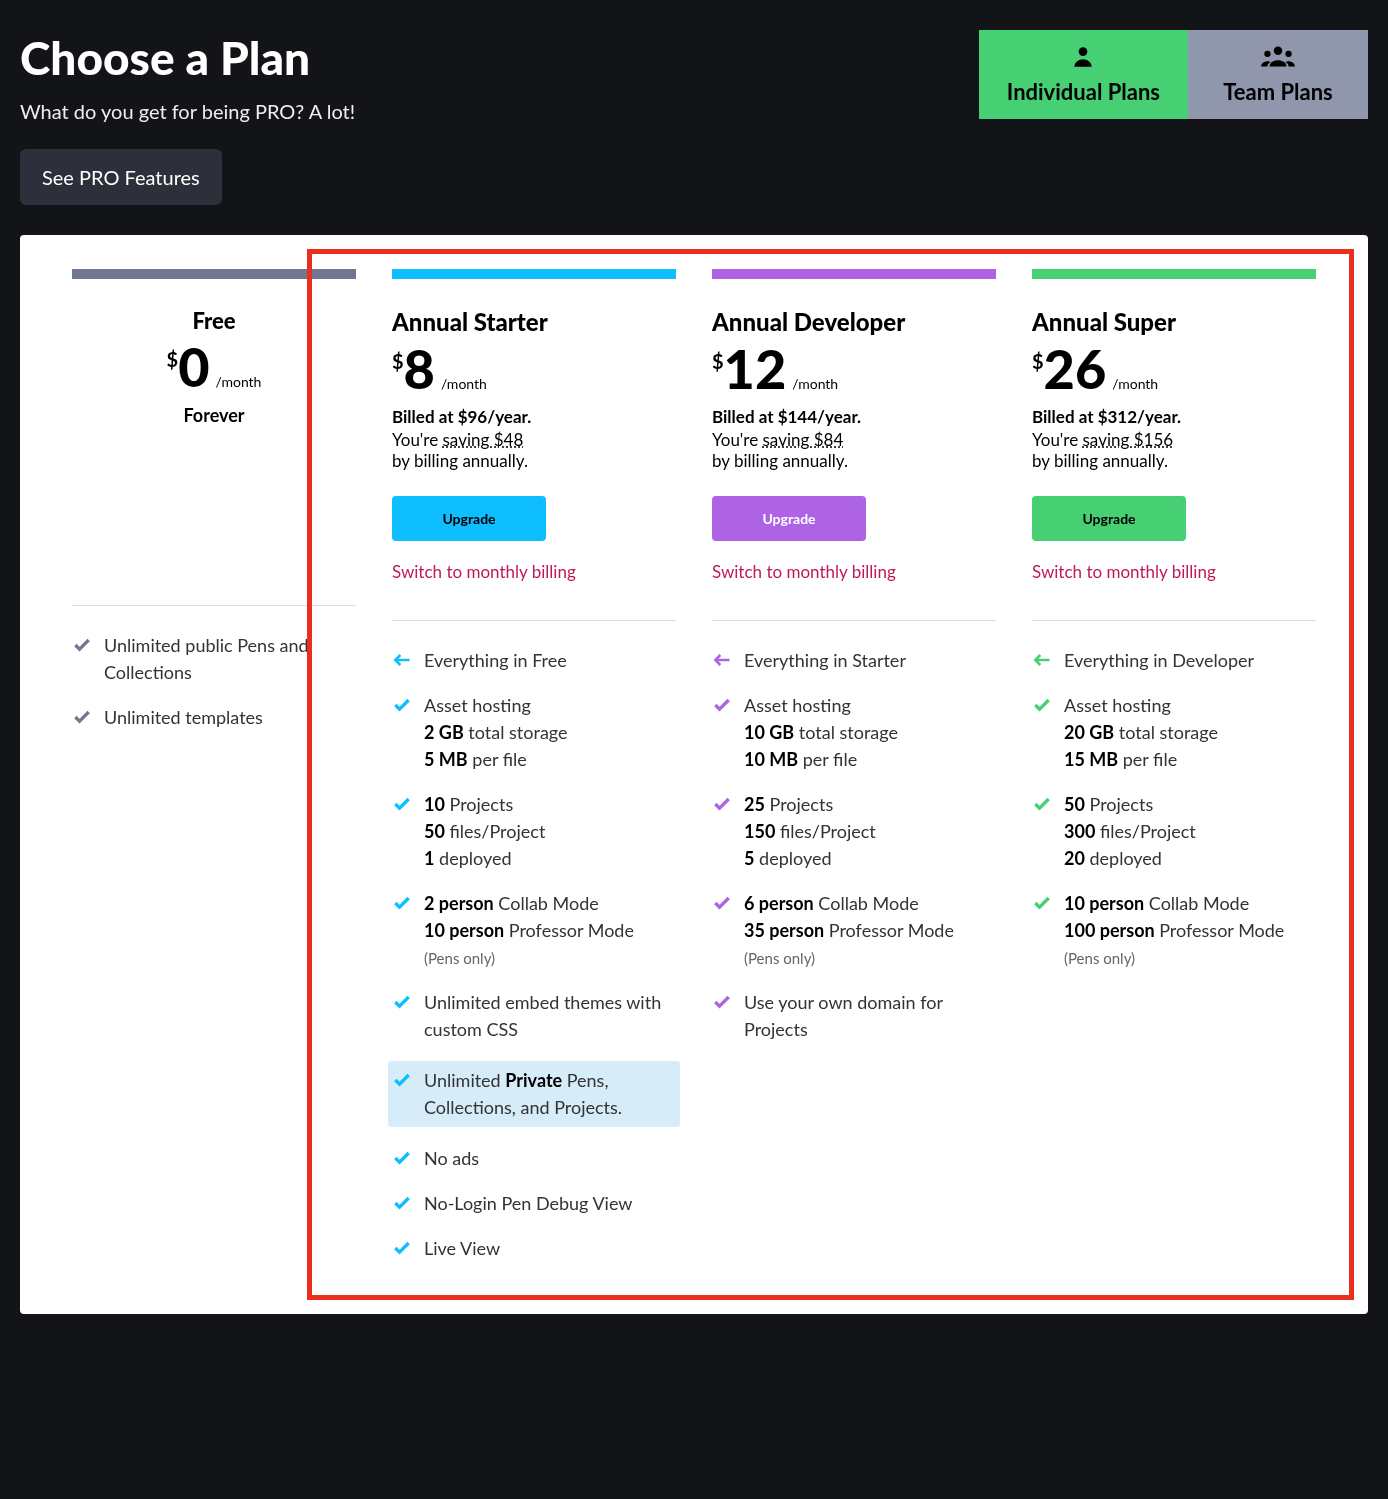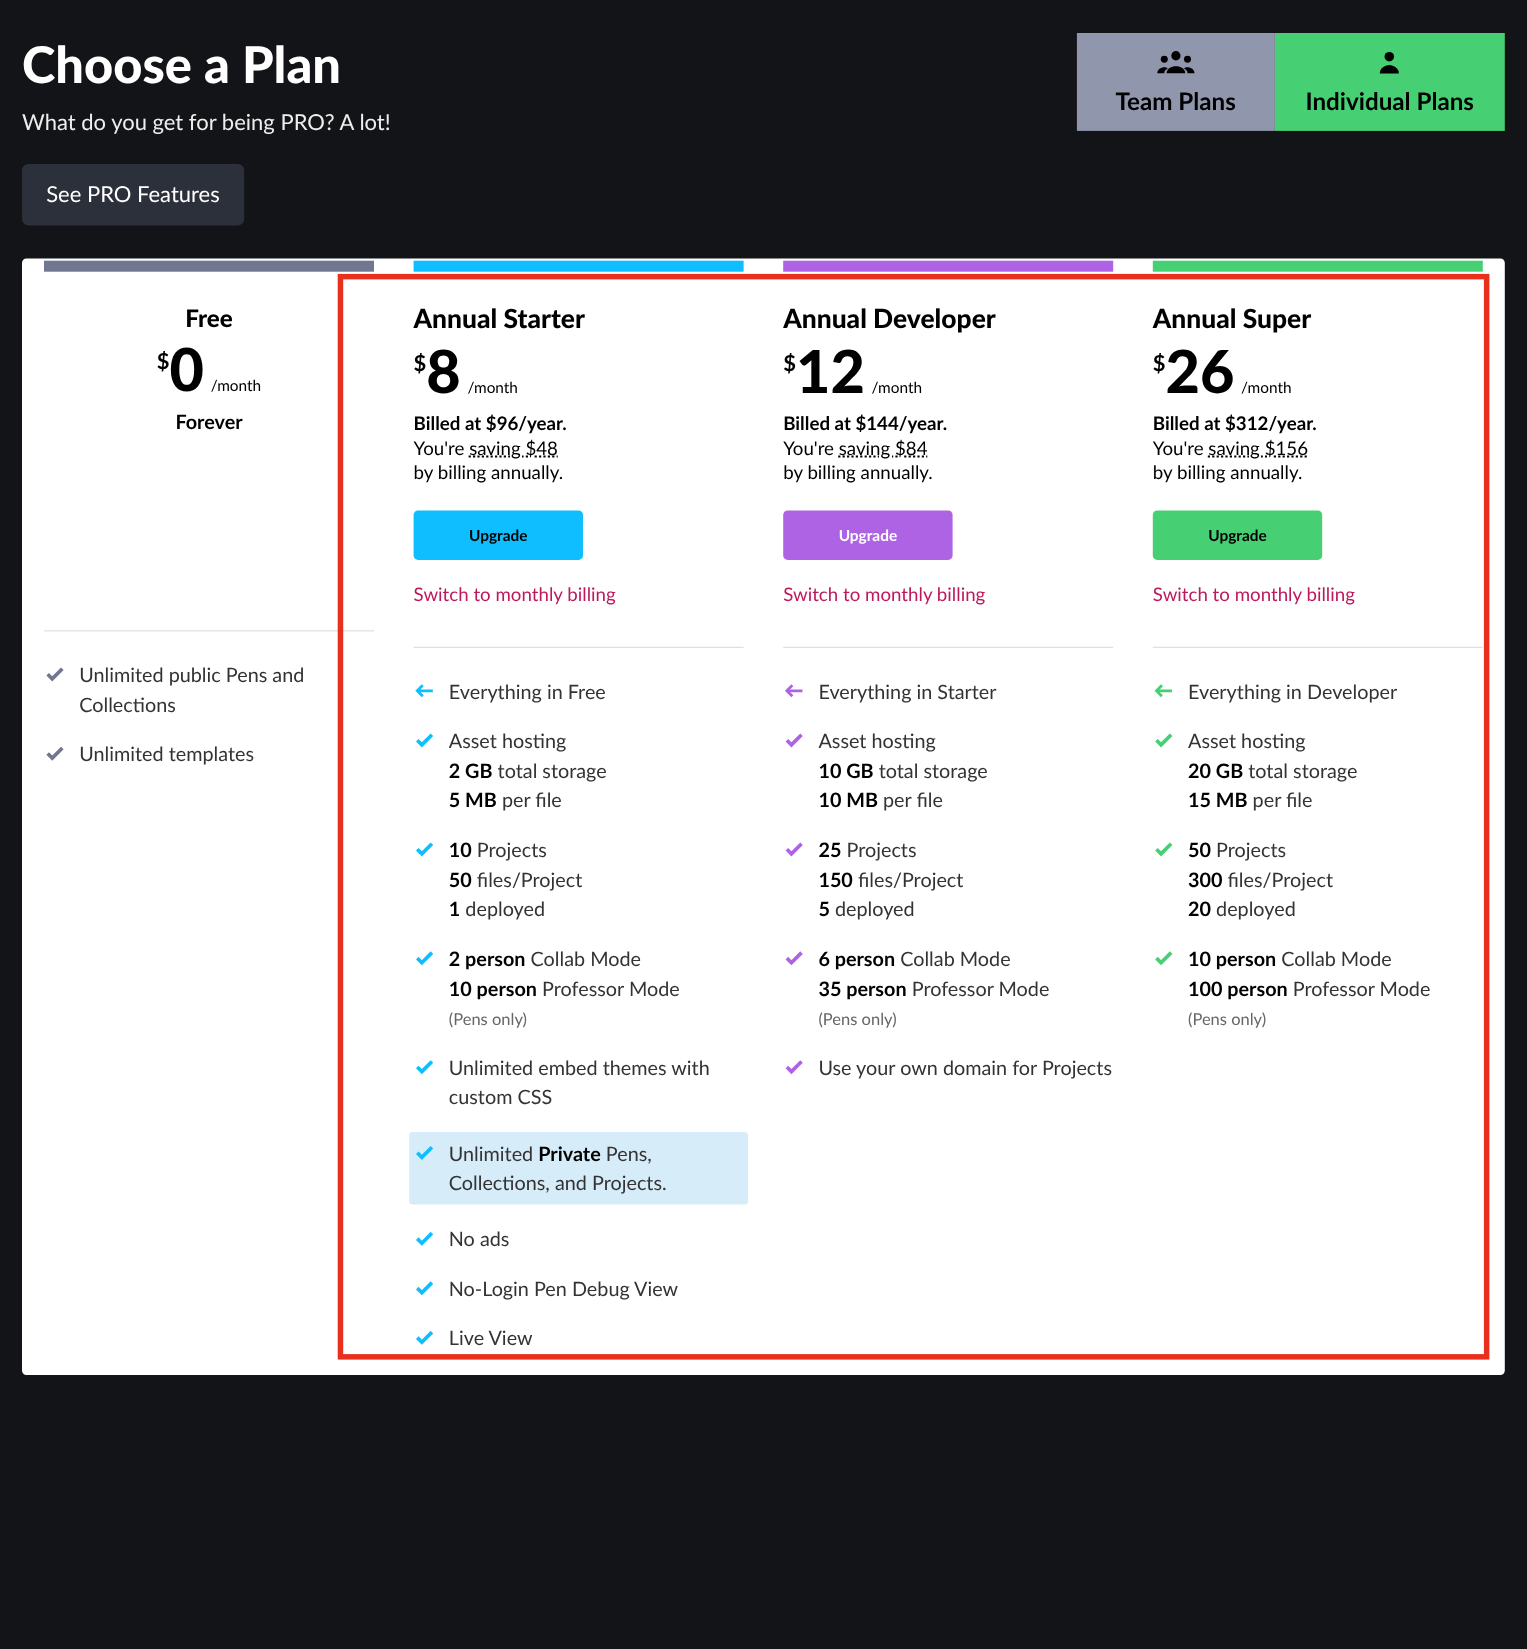--- a/index.html
+++ b/index.html
@@ -7,21 +7,21 @@
 .page { width: 1388px; margin: 0 auto; padding: 20px; }
 .header { display: flex; justify-content: space-between; align-items: flex-start; padding: 10px 0 30px; gap: 24px; }
 .header-left h1 { font-size: 46px; font-weight: 900; margin-bottom: 14px; }
 .header-left p { font-size: 20px; margin-bottom: 26px; color: #eee; }
 .see-pro-btn { background: #2c303a; color: #fff; border: none; padding: 16px 22px; font-size: 20px; border-radius: 6px; cursor: pointer; font-family: inherit; }
 .plan-tabs { display: flex; }
 .plan-tab { display: flex; flex-direction: column; align-items: center; justify-content: center; padding: 14px 28px; cursor: pointer; font-size: 22px; font-weight: 700; min-width: 180px; }
 .plan-tab.active { background: #47cf73; color: #000; }
 .plan-tab.inactive { background: #9097ad; color: #000; }
 .tab-icon { margin-bottom: 8px; }
-.pricing-container { background: #fff; color: #000; border-radius: 4px; padding: 2px; position: relative; }
+.pricing-container { background: #fff; color: #000; border-radius: 4px; padding: 34px; position: relative; }
 .red-box { position: absolute; top: 14px; left: 287px; right: 14px; bottom: 14px; border: 5px solid #e8301d; pointer-events: none; z-index: 10; }
 .plans-grid { display: flex; }
 .plan-col { flex: 1; padding: 0 18px; position: relative; }
 .plan-top-bar { height: 10px; margin-bottom: 18px; }
 .bar-free { background: #717790; }
 .bar-starter { background: #0ebeff; }
 .bar-developer { background: #ae63e4; }
 .bar-super { background: #47cf73; }
 .free-col .plan-header { text-align: center; }
 .plan-header { padding: 10px 0 20px; min-height: 290px; }
@@ -55,42 +55,42 @@
 <body>
 
 <div class="page">
   <div class="header">
     <div class="header-left">
       <h1>Choose a Plan</h1>
       <p>What do you get for being PRO? A lot!</p>
       <button class="see-pro-btn">See PRO Features</button>
     </div>
     <div class="plan-tabs">
+      <div class="plan-tab active">
+        <span class="tab-icon">
+          <svg width="26" height="26" viewBox="0 0 24 24" fill="#000">
+              <circle cx="12" cy="7" r="4"></circle>
+              <path d="M4 21c0-4 4-7 8-7s8 3 8 7z"></path>
+            </svg>
+        </span>
+        <span>Individual Plans</span>
+      </div>
       <div class="plan-tab inactive">
         <span class="tab-icon">
           <svg width="38" height="26" viewBox="0 0 36 24" fill="#000">
               <circle cx="18" cy="6" r="4"></circle>
               <path d="M10 21c0-4 4-6 8-6s8 2 8 6z"></path>
               <circle cx="8" cy="9" r="3"></circle>
               <path d="M2 21c0-3 3-5 6-5 1 0 2 0 3 1-2 1-3 2-3 4z"></path>
               <circle cx="28" cy="9" r="3"></circle>
               <path d="M34 21c0-3-3-5-6-5-1 0-2 0-3 1 2 1 3 2 3 4z"></path>
             </svg>
         </span>
         <span>Team Plans</span>
       </div>
-      <div class="plan-tab active">
-        <span class="tab-icon">
-          <svg width="26" height="26" viewBox="0 0 24 24" fill="#000">
-              <circle cx="12" cy="7" r="4"></circle>
-              <path d="M4 21c0-4 4-7 8-7s8 3 8 7z"></path>
-            </svg>
-        </span>
-        <span>Individual Plans</span>
-      </div>
     </div>
   </div>
 
   <div class="pricing-container">
     <div class="red-box"></div>
     <div class="plans-grid">
 
       <div class="plan-col free-col">
         <div class="plan-top-bar bar-free"></div>
         <div class="plan-header">

